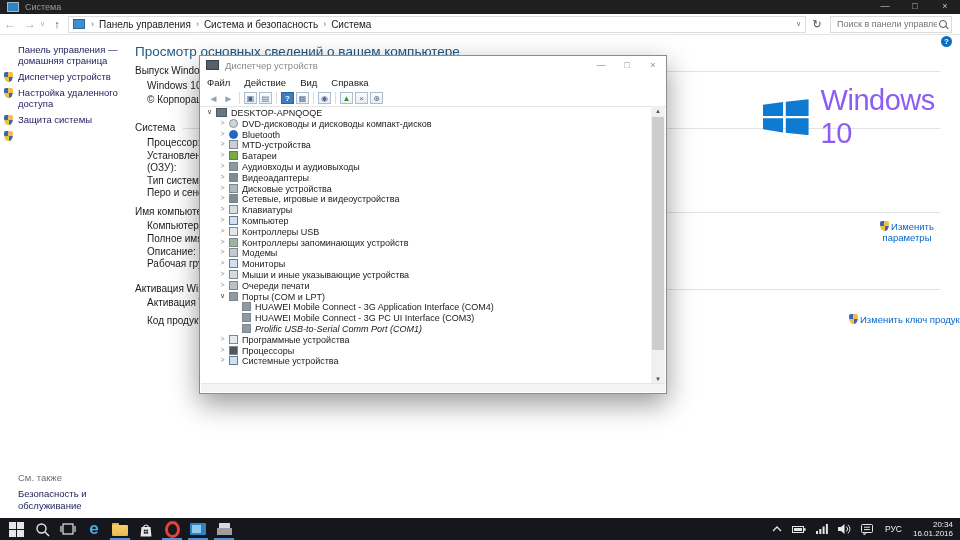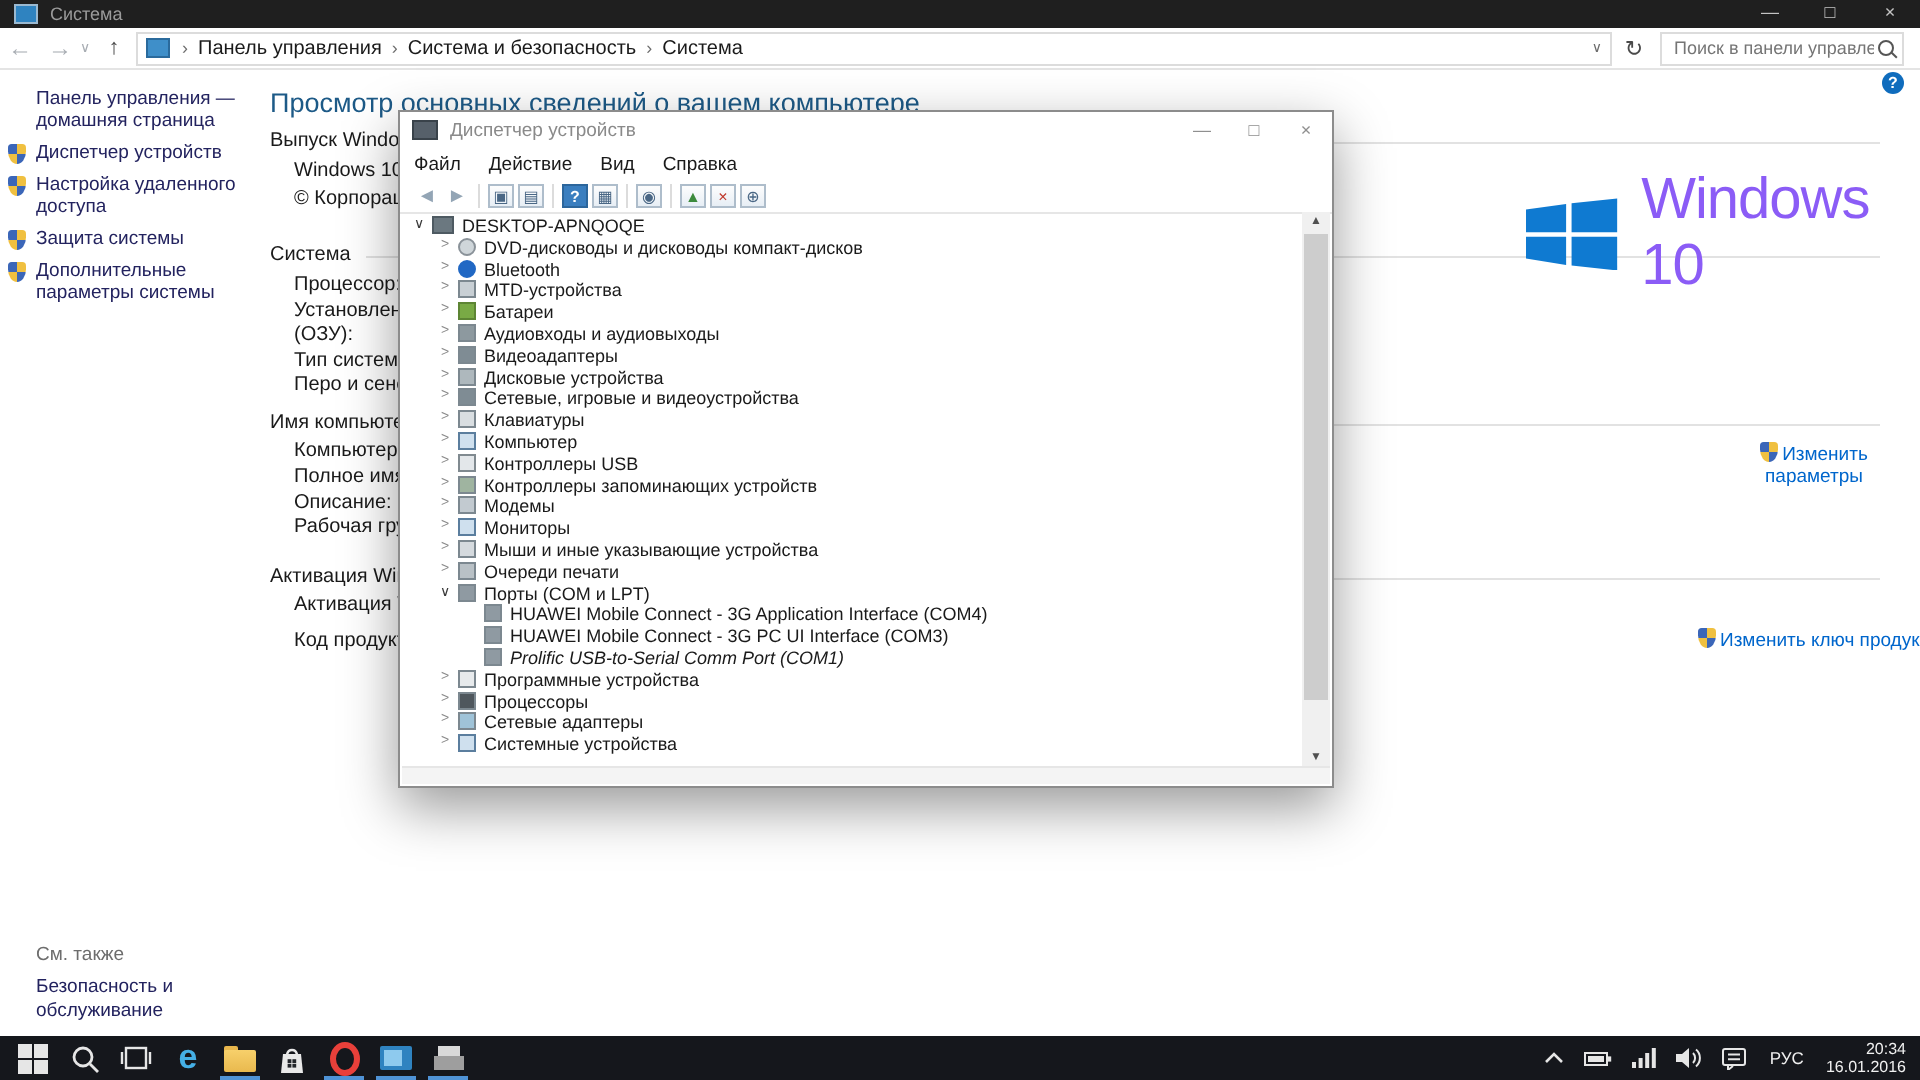--- a/index.html
+++ b/index.html
@@ -176,21 +176,20 @@
       <div class="side-item">
         <span class="shield"></span>
         <span>Настройка удаленного доступа</span>
       </div>
       <div class="side-item">
         <span class="shield"></span>
         <span>Защита системы</span>
       </div>
       <div class="side-item">
         <span class="shield"></span>
-        <span>Дополнительные параметры системы</span>
       </div>
     </div>
 </div>
 <div class="seealso">
   <div class="hdr">См. также</div>
   <div class="lnk">Безопасность и обслуживание</div>
 </div>
 
 <div class="main-title">Просмотр основных сведений о вашем компьютере</div>
 
@@ -385,25 +384,20 @@
         <span class="ic ic-software"></span>
         <span class="tlabel">Программные устройства</span>
       </div>
       <div class="trow" style="padding-left: 17px;">
         <span class="chev">&gt;</span>
         <span class="ic ic-cpu"></span>
         <span class="tlabel">Процессоры</span>
       </div>
       <div class="trow" style="padding-left: 17px;">
         <span class="chev">&gt;</span>
-        <span class="ic ic-network"></span>
-        <span class="tlabel">Сетевые адаптеры</span>
-      </div>
-      <div class="trow" style="padding-left: 17px;">
-        <span class="chev">&gt;</span>
         <span class="ic ic-pc"></span>
         <span class="tlabel">Системные устройства</span>
       </div>
     </div>
   <div class="dm-scroll">
     <span class="sarrow" style="top:0">▲</span>
     <span class="sthumb"></span>
     <span class="sarrow" style="bottom:0">▼</span>
   </div>
   <div class="dm-bottom"></div>

